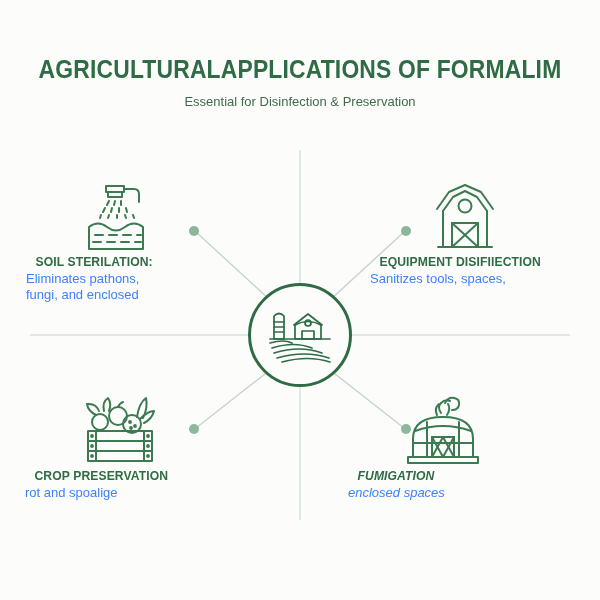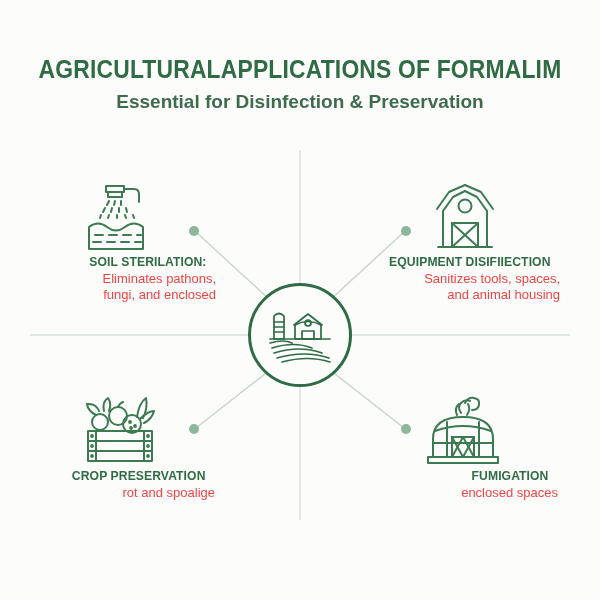--- a/index.html
+++ b/index.html
@@ -35,25 +35,25 @@
     font-weight: bold;
     letter-spacing: 0.2px;
     color: #2f6b44;
     transform: scaleX(0.88);
     transform-origin: center;
     line-height: 30px;
     margin: 0;
     white-space: nowrap;
   }
   .subtitle {
-    font-size: 19px;
+    font-size: 13px;
     color: #3f6b4d;
     margin-top: 8px;
     line-height: 20px;
-    font-weight: bold;
+    font-weight: normal;
   }
 
   
   .guides {
     position: absolute;
     left: 0;
     top: 0;
     width: 600px;
     height: 600px;
     pointer-events: none;
@@ -80,21 +80,21 @@
     left: 16px;
     top: 20px;
     width: 72px;
     height: 64px;
   }
 
   
   .node {
     position: absolute;
     width: 190px;
-    text-align: right;
+    text-align: left;
   }
   .node-icon {
     height: 76px;
     display: flex;
     align-items: center;
     justify-content: center;
   }
   .node-heading {
     font-family: "Liberation Sans Narrow", "Liberation Sans", sans-serif;
     font-size: 13.5px;
@@ -102,30 +102,30 @@
     color: #2f6b44;
     letter-spacing: 0.1px;
     transform: scaleX(0.9);
     transform-origin: center;
     white-space: nowrap;
     margin-bottom: 2px;
   }
   .node-body {
     font-size: 13px;
     line-height: 15.5px;
-    color: #ef4444;
+    color: #3b82f6;
   }
   .node-body span {
     display: block;
   }
 
   #node-soil        { left: 26px;  top: 178px; }
   #node-equipment   { left: 370px; top: 178px; }
   #node-crop        { left: 25px;  top: 392px; }
-  #node-fumigation  { left: 368px; top: 392px; }
+  #node-fumigation  { left: 348px; top: 392px; font-style: italic; }
 
   #node-soil .node-heading,
   #node-crop .node-heading { }
 
   svg { display: block; overflow: visible; }
 </style>
 </head>
 <body>
 
 <div id="infographic">
@@ -237,21 +237,20 @@
 
           <rect x="29" y="44" width="26" height="24"></rect>
           <line x1="29" y1="44" x2="55" y2="68"></line>
           <line x1="55" y1="44" x2="29" y2="68"></line>
         </g>
       </svg>
     </div>
     <div class="node-heading">EQUIPMENT DISIFIIECTION</div>
     <div class="node-body">
       <span>Sanitizes tools, spaces,</span>
-      <span>and animal housing</span>
     </div>
   </div>
 
   <div class="node" id="node-crop">
     <div class="node-icon">
       <svg viewBox="0 0 92 78" width="92" height="78">
         <g fill="none" stroke="#3c7a52" stroke-width="2" stroke-linecap="round" stroke-linejoin="round">
 
           <path d="M22 24 q-8 -4 -9 -11 q9 -1 12 7"></path>
           <path d="M30 20 q-2 -9 4 -13 q4 6 1 13"></path>

